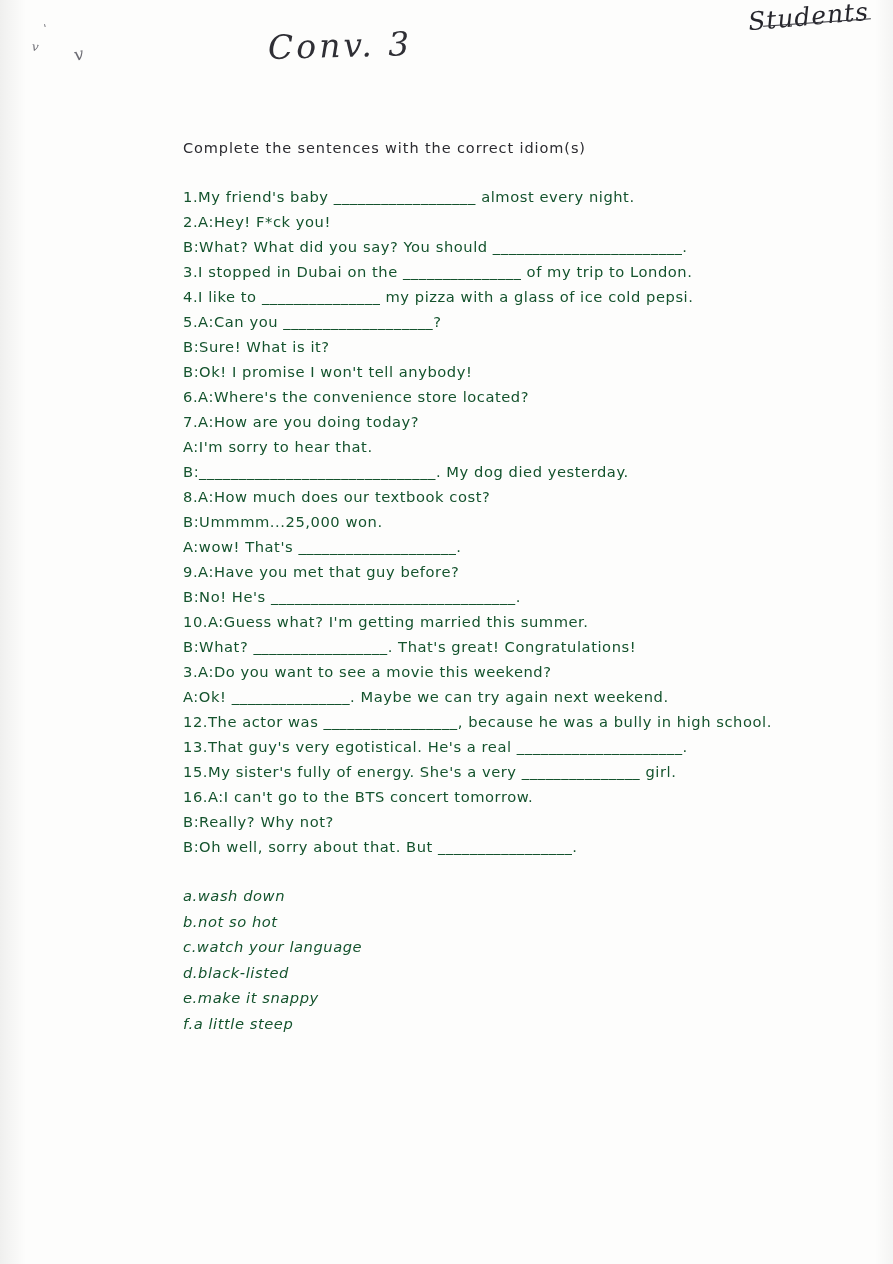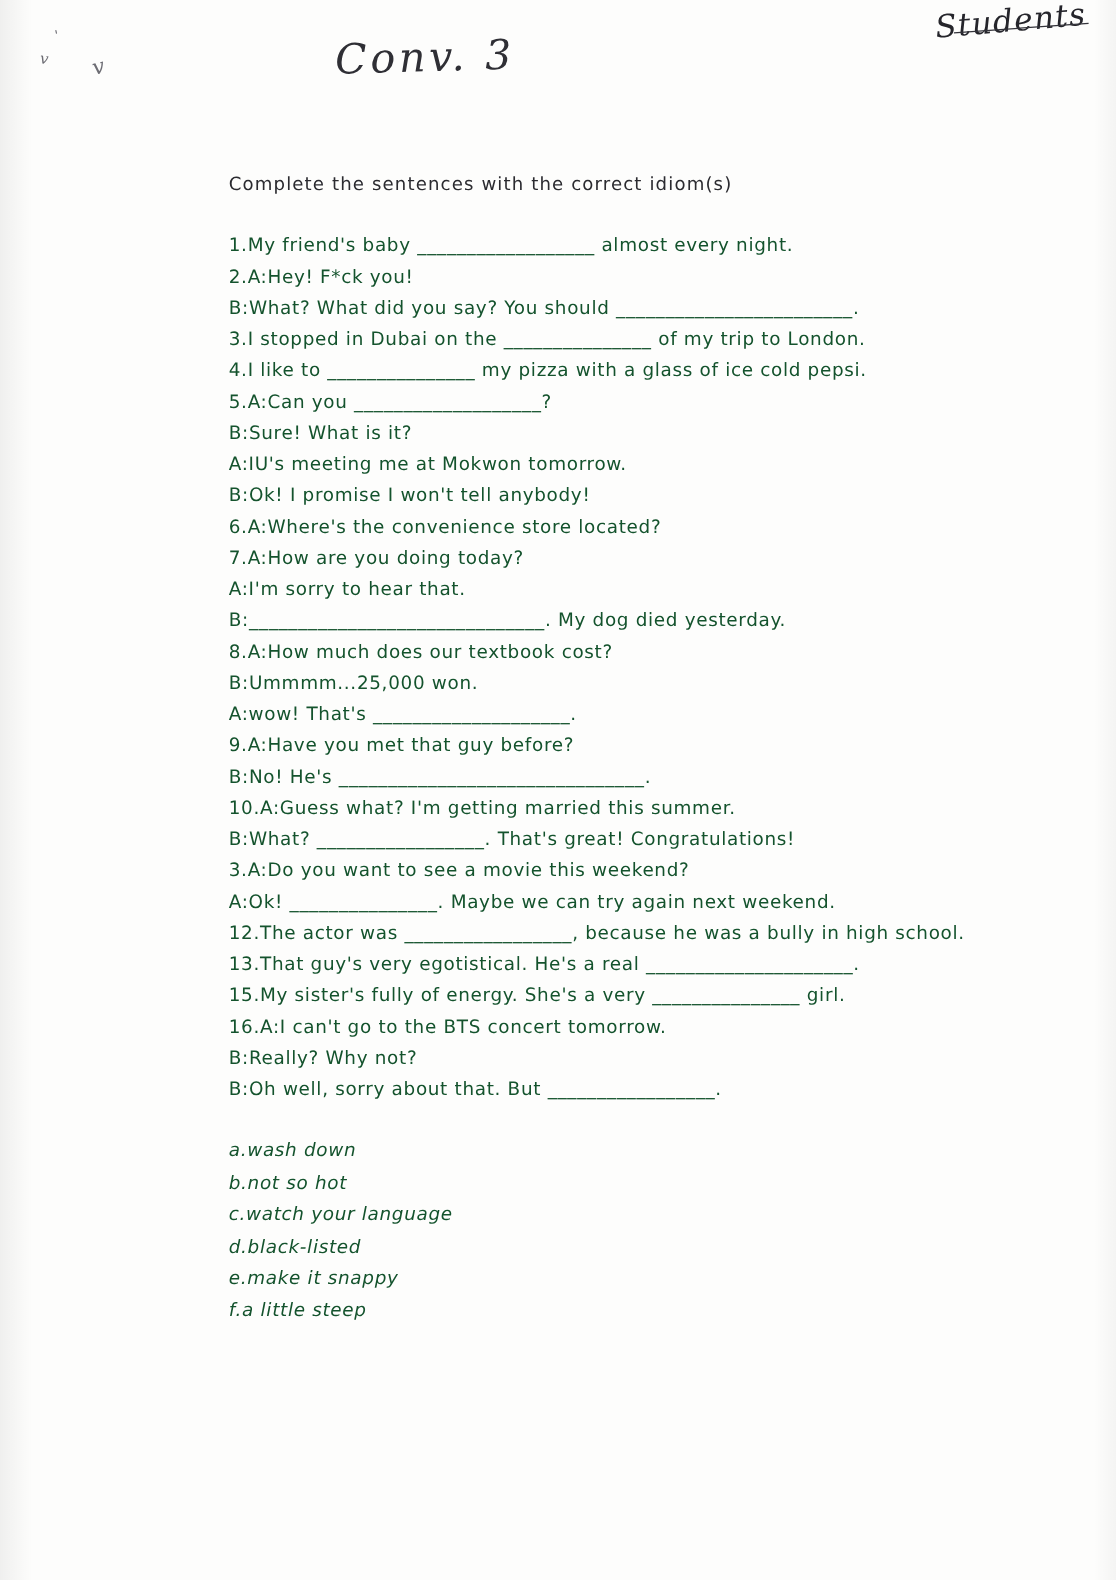--- a/index.html
+++ b/index.html
@@ -122,21 +122,20 @@
     <div class="instruction">Complete the sentences with the correct idiom(s)</div>
 
     <div>
       <div class="line">1.My friend's baby __________________ almost every night.</div>
       <div class="line">2.A:Hey! F*ck you!</div>
       <div class="line">B:What? What did you say? You should ________________________.</div>
       <div class="line">3.I stopped in Dubai on the _______________ of my trip to London.</div>
       <div class="line">4.I like to _______________ my pizza with a glass of ice cold pepsi.</div>
       <div class="line">5.A:Can you ___________________?</div>
       <div class="line">B:Sure! What is it?</div>
-      <div class="line">A:IU's meeting me at Mokwon tomorrow.</div>
       <div class="line">B:Ok! I promise I won't tell anybody!</div>
       <div class="line">6.A:Where's the convenience store located?</div>
       <div class="line">7.A:How are you doing today?</div>
       <div class="line">A:I'm sorry to hear that.</div>
       <div class="line">B:______________________________. My dog died yesterday.</div>
       <div class="line">8.A:How much does our textbook cost?</div>
       <div class="line">B:Ummmm...25,000 won.</div>
       <div class="line">A:wow! That's ____________________.</div>
       <div class="line">9.A:Have you met that guy before?</div>
       <div class="line">B:No! He's _______________________________.</div>

